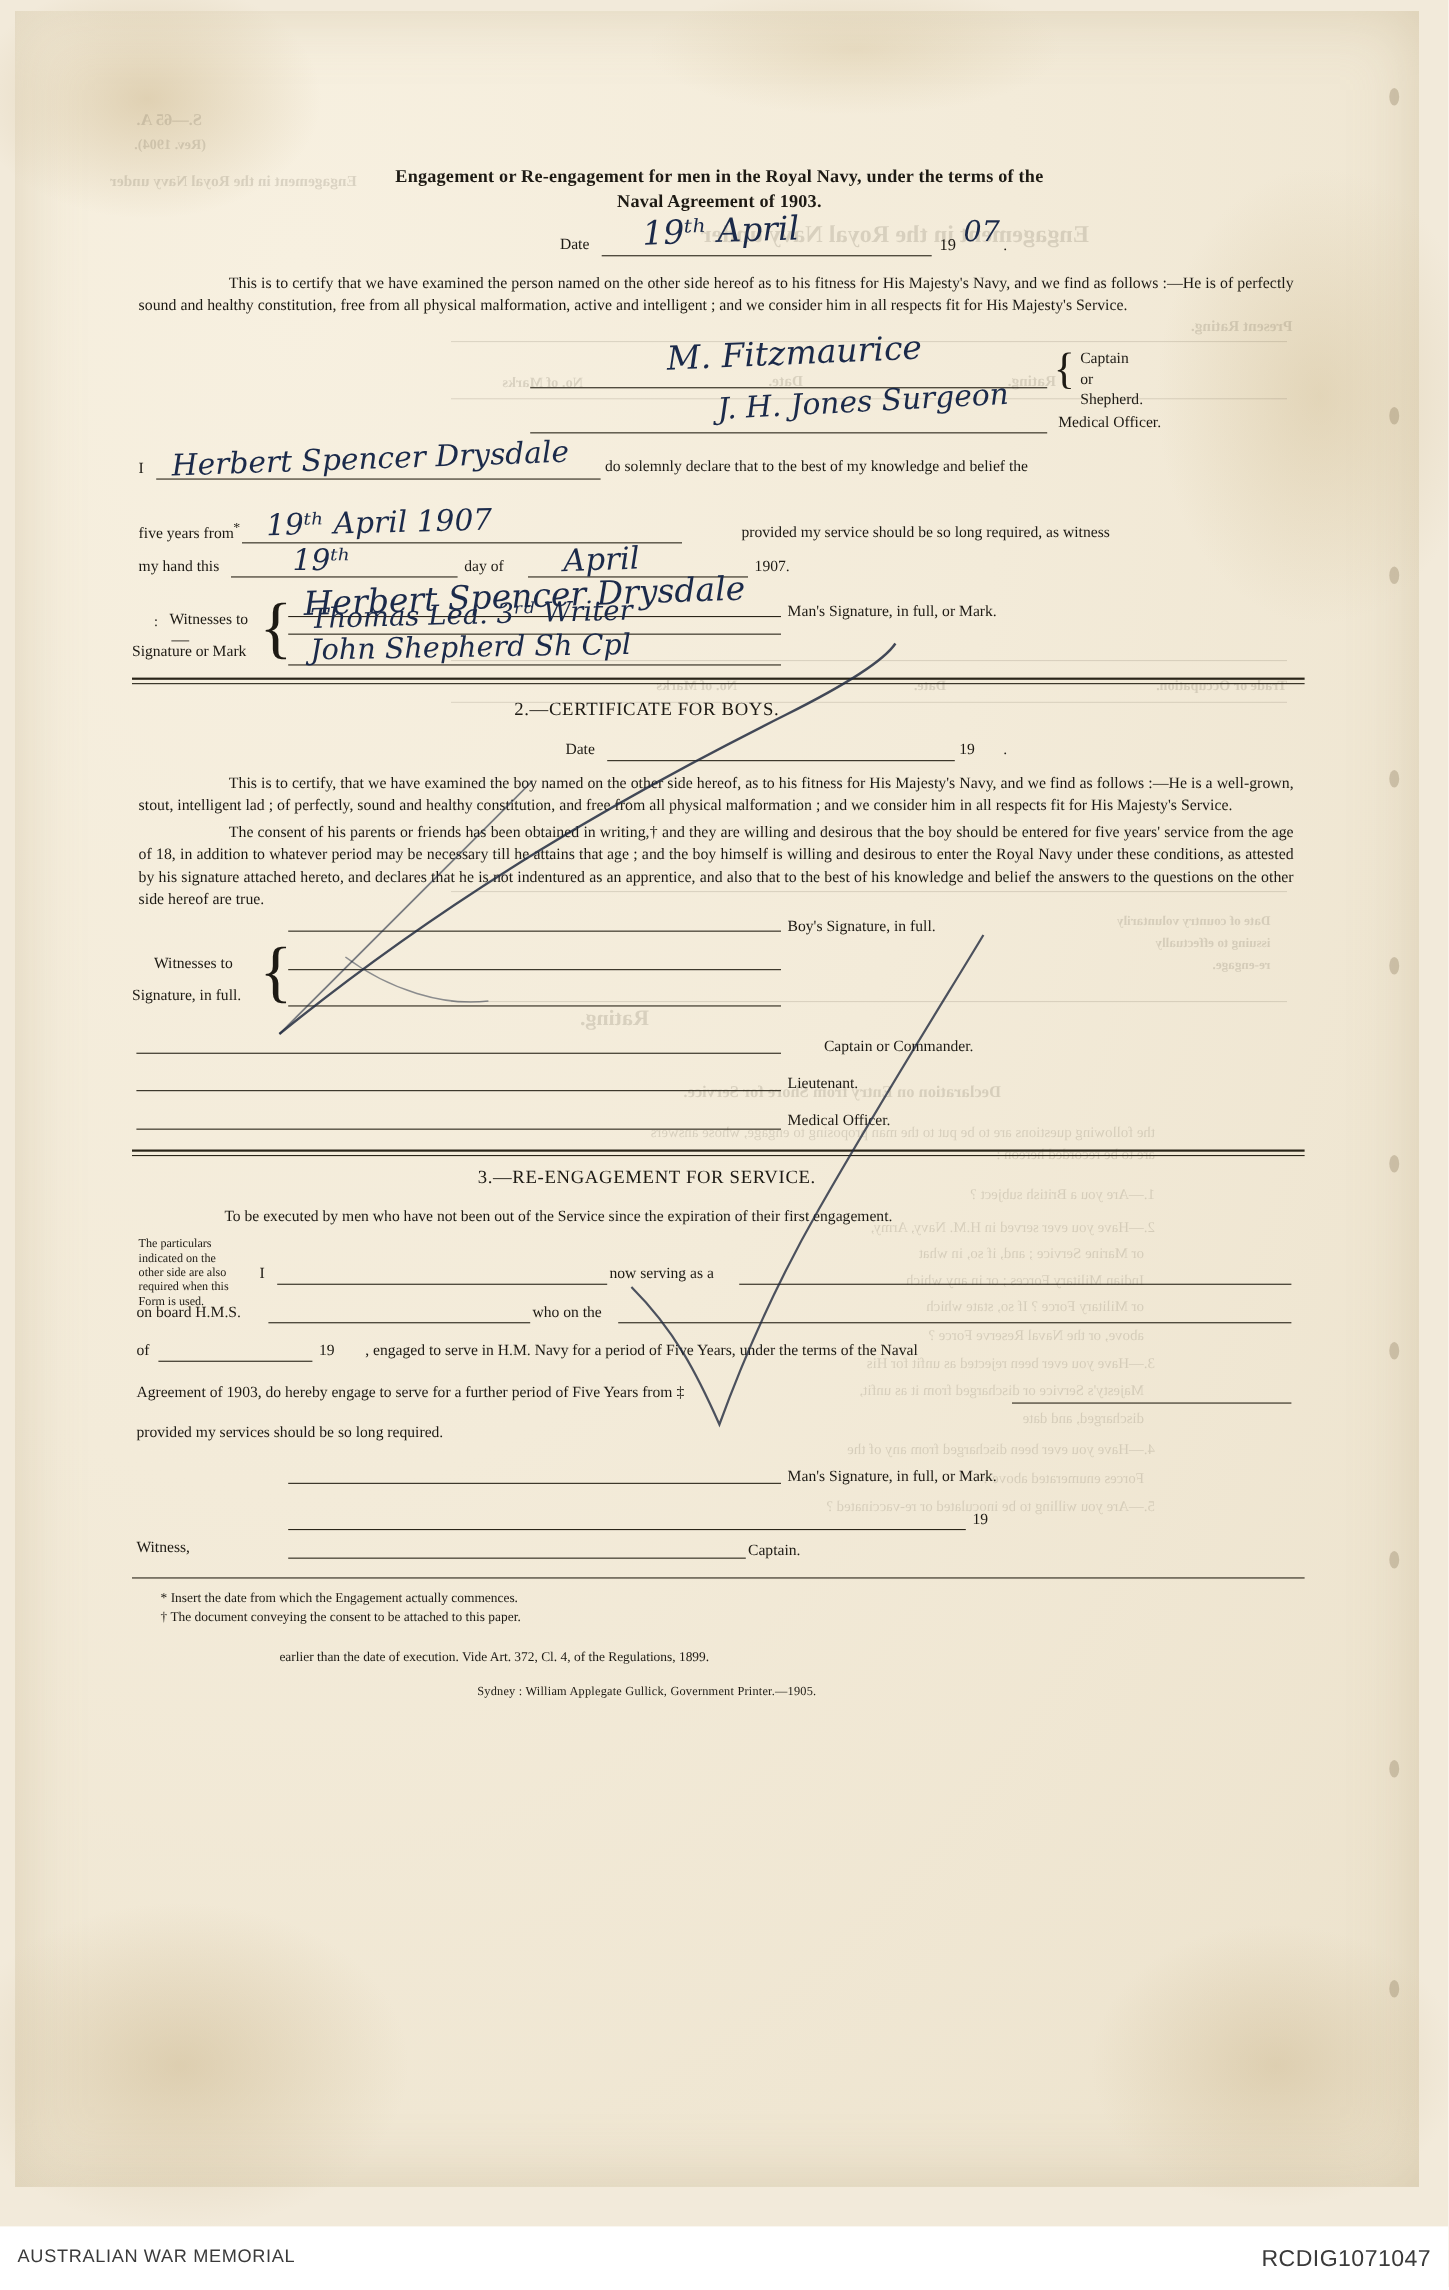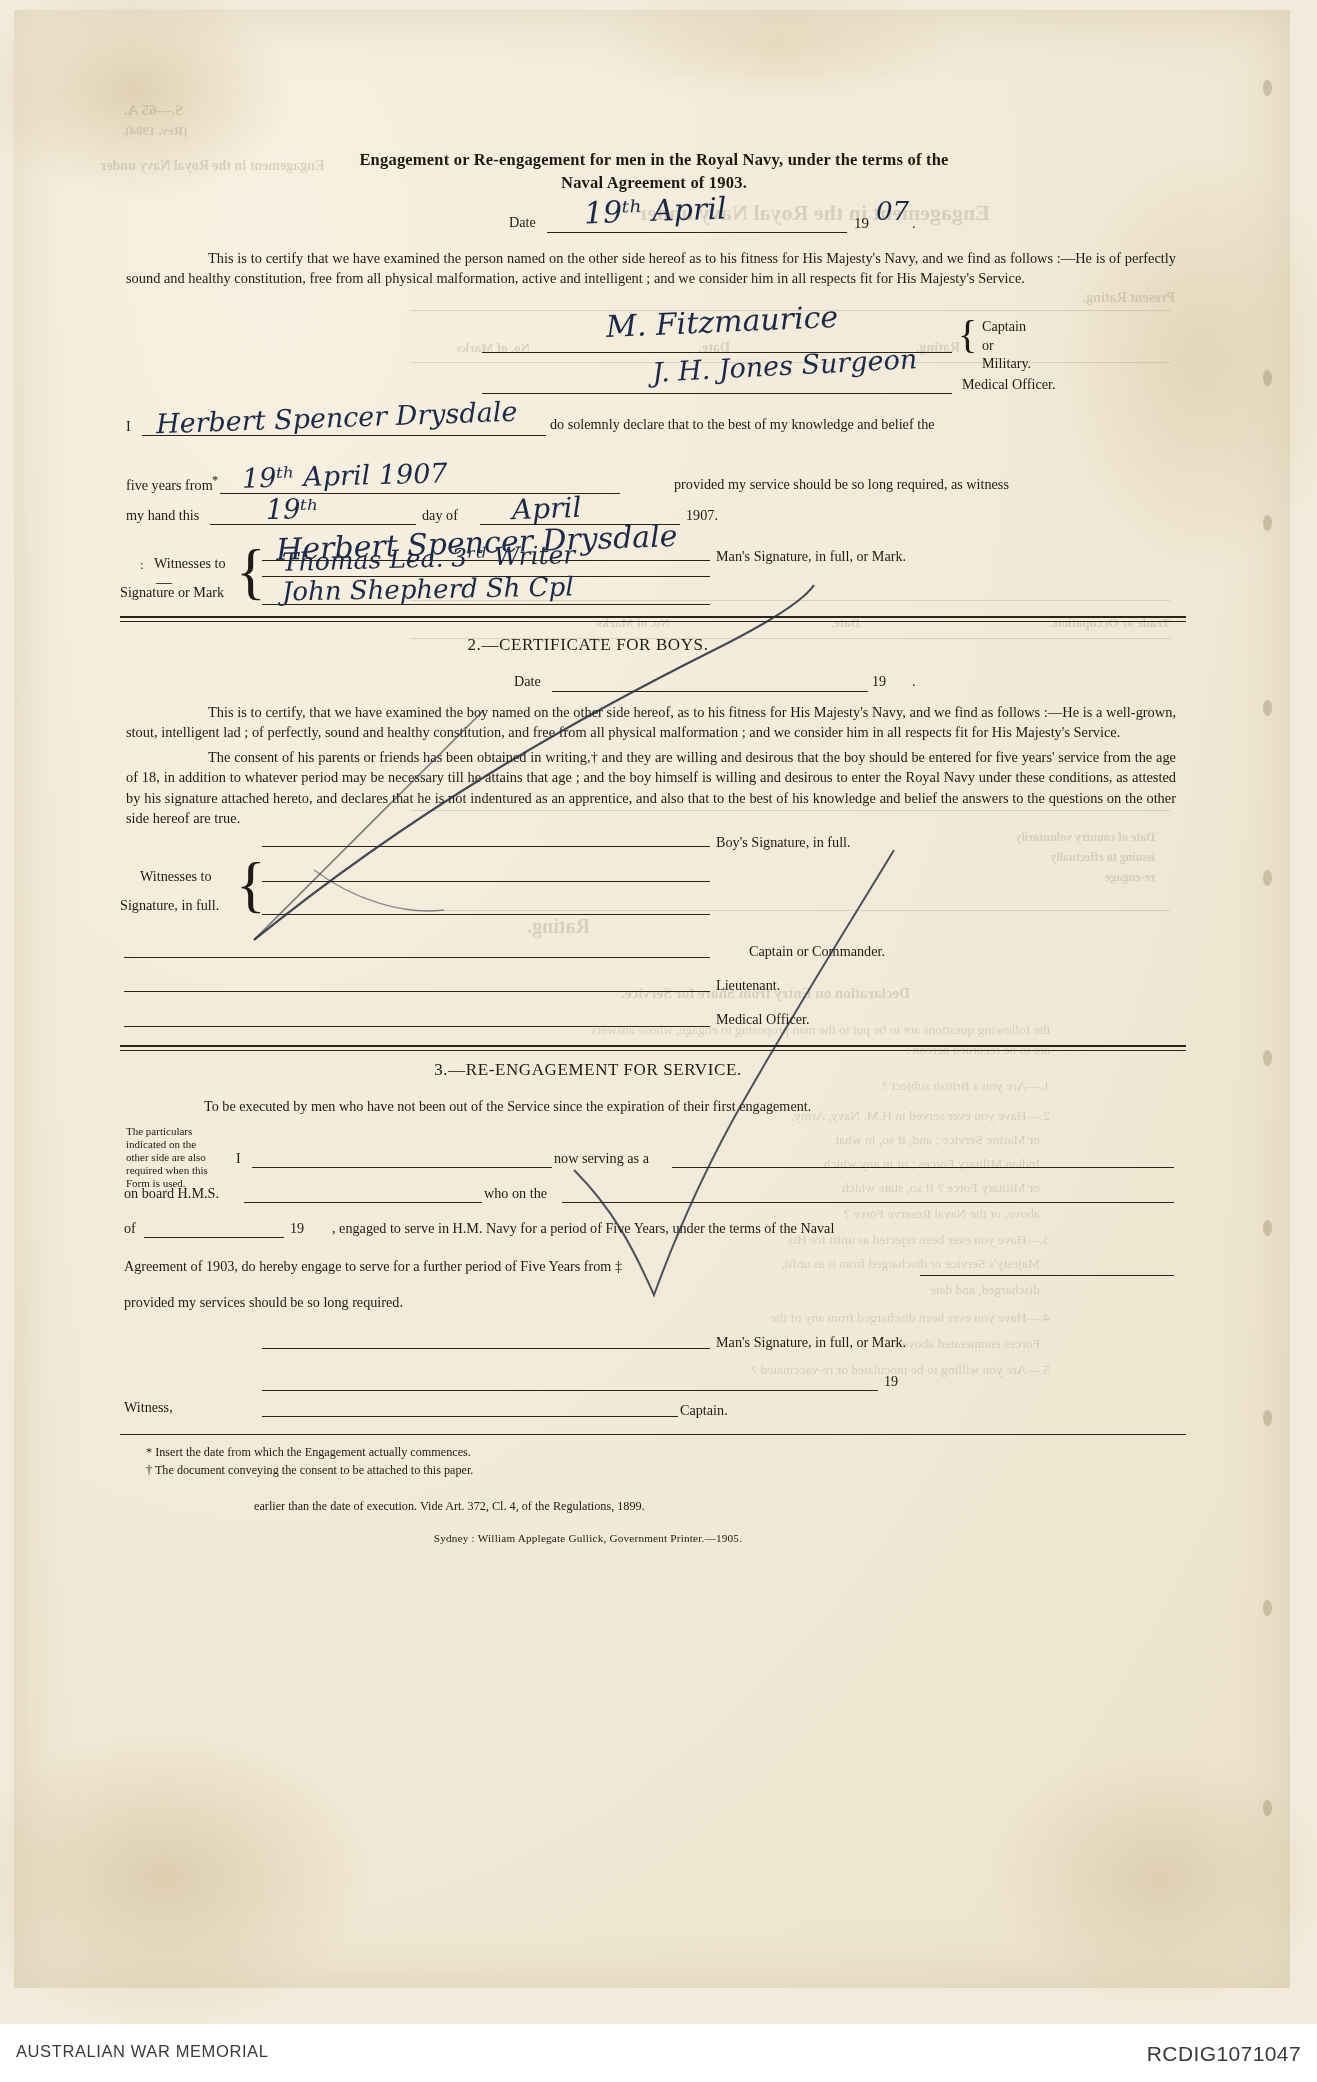--- a/index.html
+++ b/index.html
@@ -258,21 +258,21 @@
       <div class="lbl" style="left:840px; top:205px; font-size:15px;">19</div>
       <div class="hw" style="left:862px; top:186px; font-size:26px;">07</div>
       <div class="lbl" style="left:898px; top:205px;">.</div>
 
       <div class="para" style="left:112px; top:238px; width:1050px; text-indent:82px;">This is to certify that we have examined the person named on the other side hereof as to his fitness for His Majesty's Navy, and we find as follows :—He is of perfectly sound and healthy constitution, free from all physical malformation, active and intelligent ; and we consider him in all respects fit for His Majesty's Service.</div>
 
       <div class="rule" style="left:468px; top:342px; width:470px;"></div>
       <div class="brace" style="left:944px; top:305px;">{</div>
       <div class="lbl" style="left:968px; top:308px;">Captain</div>
       <div class="lbl" style="left:968px; top:327px;">or</div>
-      <div class="lbl" style="left:968px; top:345px;">Military.</div>
+      <div class="lbl" style="left:968px; top:345px;">Shepherd.</div>
       <div class="hw" style="left:592px; top:294px; font-size:30px; transform:rotate(-2.5deg);">M. Fitzmaurice</div>
 
       <div class="rule" style="left:468px; top:383px; width:470px;"></div>
       <div class="lbl" style="left:948px; top:366px;">Medical Officer.</div>
       <div class="hw" style="left:638px; top:340px; font-size:27px; transform:rotate(-3deg);">J. H. Jones  Surgeon</div>
 
       <div class="lbl" style="left:112px; top:408px;">I</div>
       <div class="rule" style="left:128px; top:425px; width:404px;"></div>
       <div class="hw" style="left:142px; top:392px; font-size:27px; transform:rotate(-2deg);">Herbert Spencer Drysdale</div>
       <div class="lbl" style="left:536px; top:406px;">do solemnly declare that to  the best of my knowledge and belief the</div>

